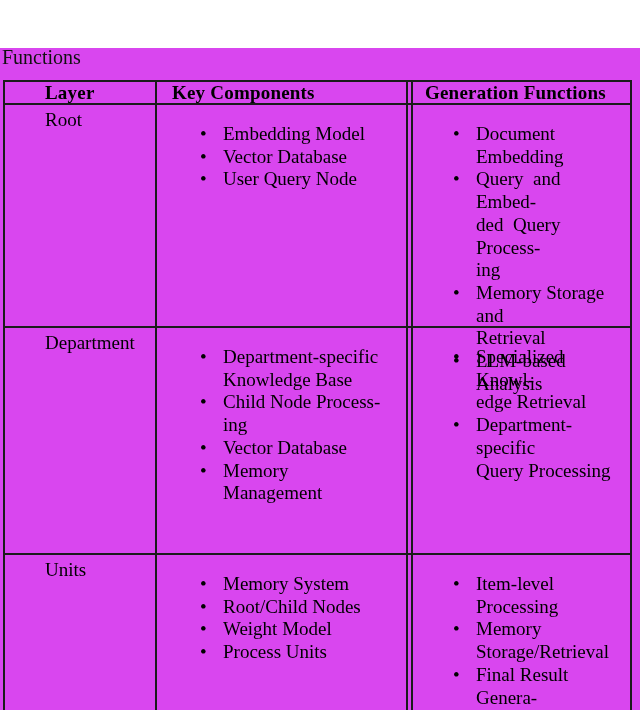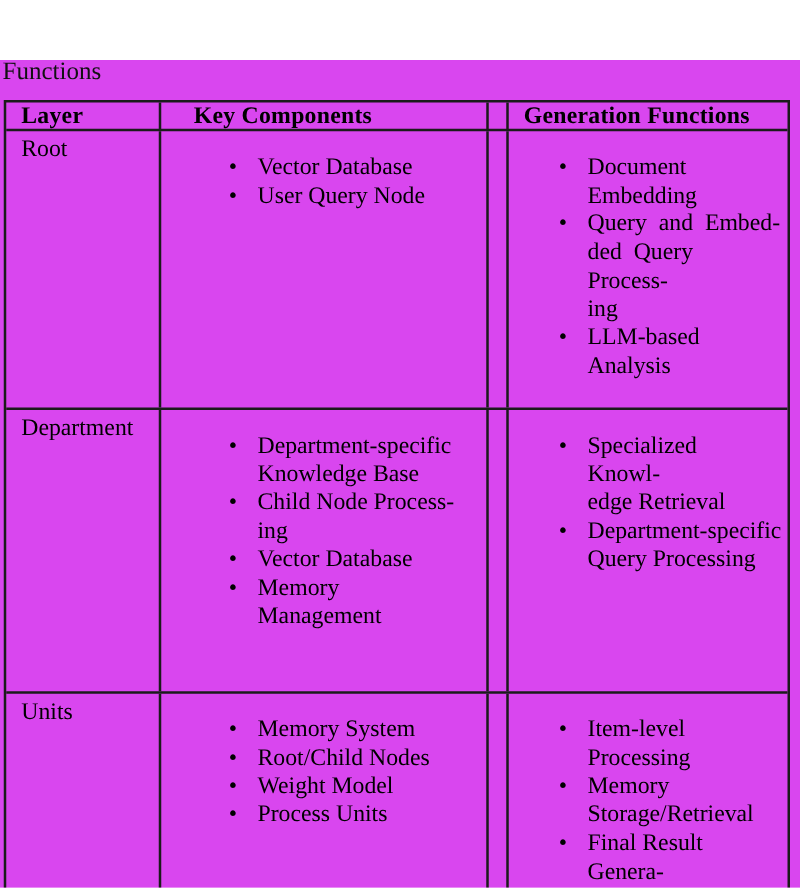--- a/index.html
+++ b/index.html
@@ -34,22 +34,23 @@
     width: 629px;
     height: 673px;
     box-sizing: border-box;
     border: 2px solid #1b1b1b;
     display: flex;
     flex-direction: column;
   }
   .t-row {
     display: grid;
     grid-template-columns: 124px 248px 1fr;
-    column-gap: 14px;
+    column-gap: 3px;
     box-sizing: border-box;
+    padding-left: 28px;
   }
   .t-row.bordered { border-bottom: 2px solid #1b1b1b; }
   .t-row.header-row { height: 23px; }
   .t-row.row-root { height: 223px; }
   .t-row.row-department { height: 227px; }
   .t-row.row-item { flex: 1; }
   .cell { box-sizing: border-box; min-width: 0; }
   .c1 { border-right: 2px solid #1b1b1b; }
   .c2 { border-right: 2px solid #1b1b1b; }
   .c3 { border-left: 2px solid #1b1b1b; }
@@ -99,31 +100,34 @@
     <div class="t-row header-row bordered">
       <div class="cell c1 header-cell">Layer</div>
       <div class="cell c2 header-cell">Key Components</div>
       <div class="cell c3 header-cell">Generation Functions</div>
     </div>
 
     <div class="t-row row-root bordered">
       <div class="cell c1 layer-cell">Root</div>
       <div class="cell c2">
         <ul class="blist">
+          <li>Embedding Model</li>
           <li>Vector Database</li>
           <li>User Query Node</li>
         </ul>
       </div>
       <div class="cell c3">
         <ul class="blist">
           <li>Document
 Embedding</li>
           <li>Query  and  Embed-
 ded  Query  Process-
 ing</li>
+          <li>Memory Storage and
+Retrieval</li>
           <li>LLM-based Analysis</li>
         </ul>
       </div>
     </div>
 
     <div class="t-row row-department bordered">
       <div class="cell c1 layer-cell">Department</div>
       <div class="cell c2">
         <ul class="blist">
           <li>Department-specific

